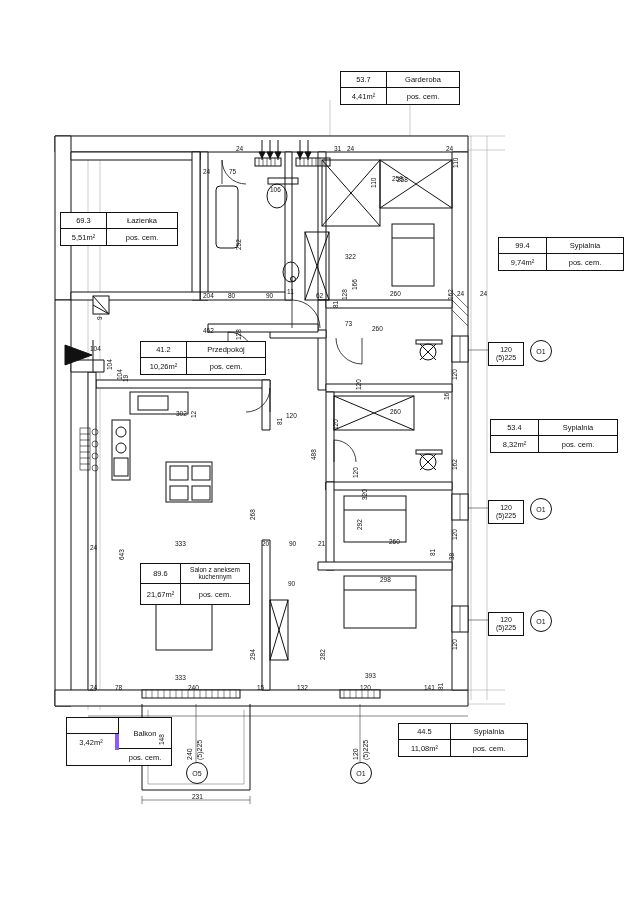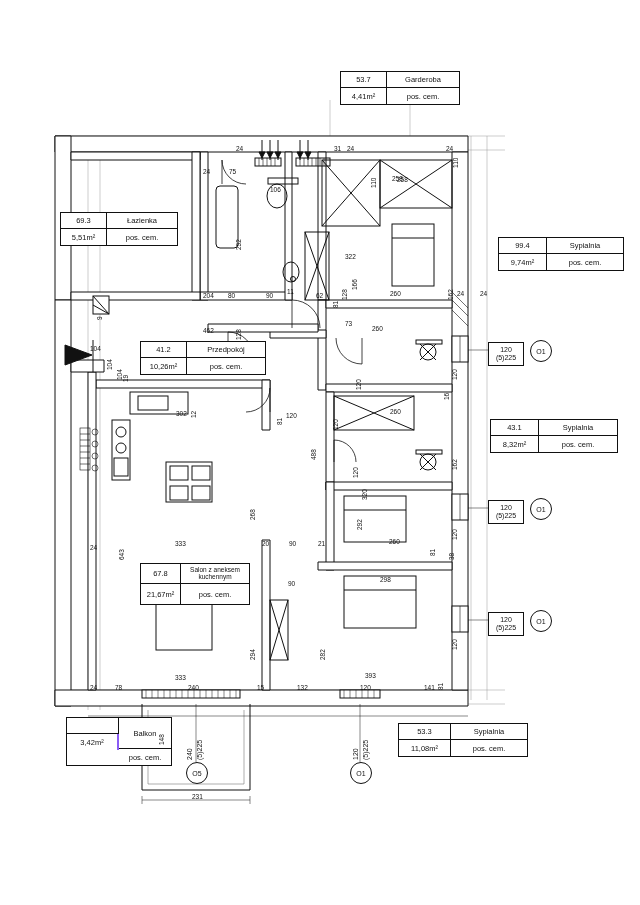--- a/index.html
+++ b/index.html
@@ -322,55 +322,55 @@
       <div class="cell" style="width:46px;height:16px;border-right:1px solid #111;">10,26m²</div>
     </div>
     <div class="col">
       <div class="cell cellline" style="width:78px;height:16px;">Przedpokój</div>
       <div class="cell" style="width:78px;height:16px;">pos. cem.</div>
     </div>
   </div>
 
   <div class="tag" style="left:490px;top:419px;">
     <div class="col">
-      <div class="cell cellline" style="width:48px;height:16px;border-right:1px solid #111;">43.1</div>
+      <div class="cell cellline" style="width:48px;height:16px;border-right:1px solid #111;">53.4</div>
       <div class="cell" style="width:48px;height:16px;border-right:1px solid #111;">8,32m²</div>
     </div>
     <div class="col">
       <div class="cell cellline" style="width:78px;height:16px;">Sypialnia</div>
       <div class="cell" style="width:78px;height:16px;">pos. cem.</div>
     </div>
   </div>
 
   <div class="tag" style="left:140px;top:563px;">
     <div class="col">
-      <div class="cell cellline" style="width:40px;height:20px;border-right:1px solid #111;">67.8</div>
+      <div class="cell cellline" style="width:40px;height:20px;border-right:1px solid #111;">89.6</div>
       <div class="cell" style="width:40px;height:20px;border-right:1px solid #111;">21,67m²</div>
     </div>
     <div class="col">
       <div class="cell cellline" style="width:68px;height:20px;white-space:normal;text-align:center;font-size:6.5px;line-height:1.05;">Salon z aneksem kuchennym</div>
       <div class="cell" style="width:68px;height:20px;">pos. cem.</div>
     </div>
   </div>
 
   <div class="tag" style="left:398px;top:723px;">
     <div class="col">
-      <div class="cell cellline" style="width:52px;height:16px;border-right:1px solid #111;">53.3</div>
+      <div class="cell cellline" style="width:52px;height:16px;border-right:1px solid #111;">44.5</div>
       <div class="cell" style="width:52px;height:16px;border-right:1px solid #111;">11,08m²</div>
     </div>
     <div class="col">
       <div class="cell cellline" style="width:76px;height:16px;">Sypialnia</div>
       <div class="cell" style="width:76px;height:16px;">pos. cem.</div>
     </div>
   </div>
 
   <div class="tag" style="left:66px;top:717px;">
     <div class="col">
       <div class="cell cellline" style="width:52px;height:16px;border-right:1px solid #111;"></div>
-      <div class="cell" style="width:52px;height:16px;border-right:2px solid #8b5cf6;">3,42m²</div>
+      <div class="cell" style="width:52px;height:16px;border-right:4px solid #8b5cf6;">3,42m²</div>
     </div>
     <div class="col">
       <div class="cell cellline" style="width:52px;height:31px;text-align:right;">Balkon</div>
       <div class="cell" style="width:52px;height:16px;">pos. cem.</div>
     </div>
   </div>
 
   <div class="levbox" style="left:488px;top:342px;width:34px;height:22px;">
     <span>120</span>
     <span>(5)225</span>

